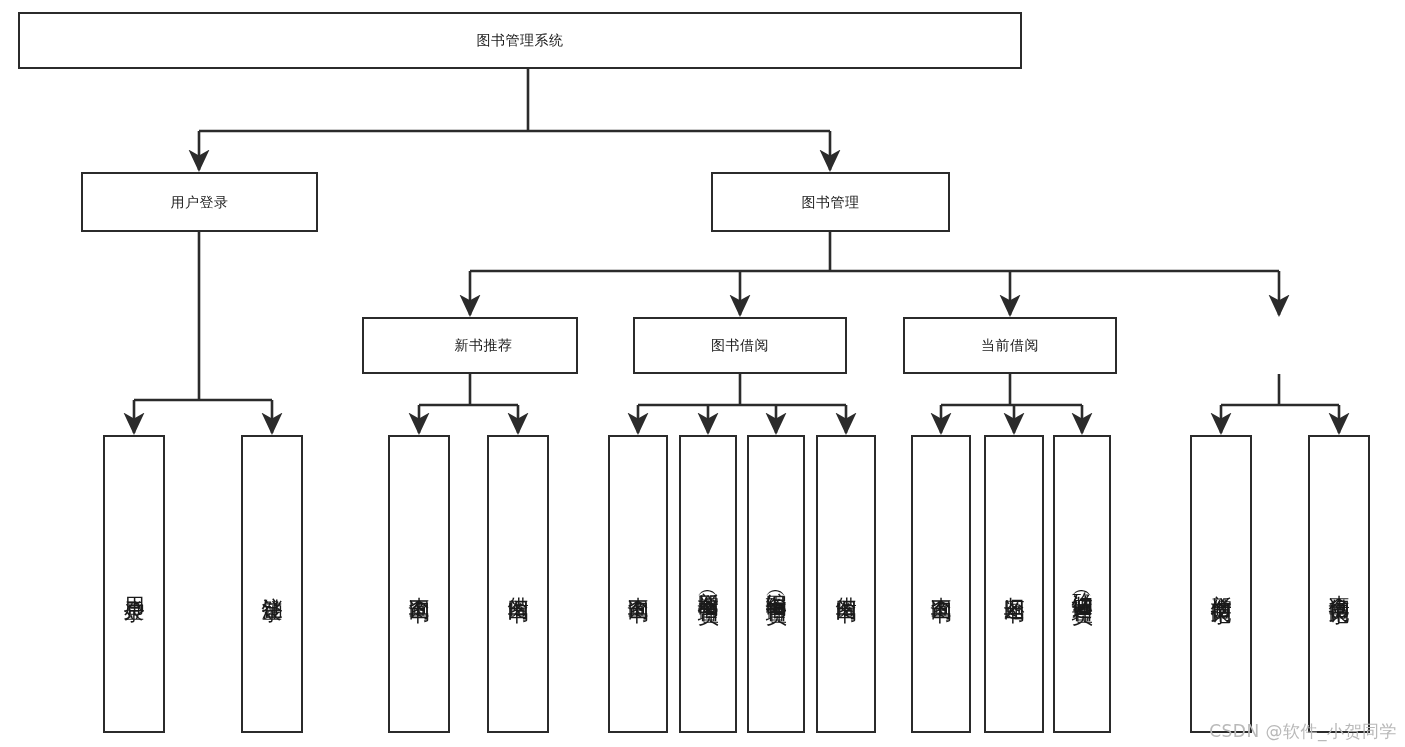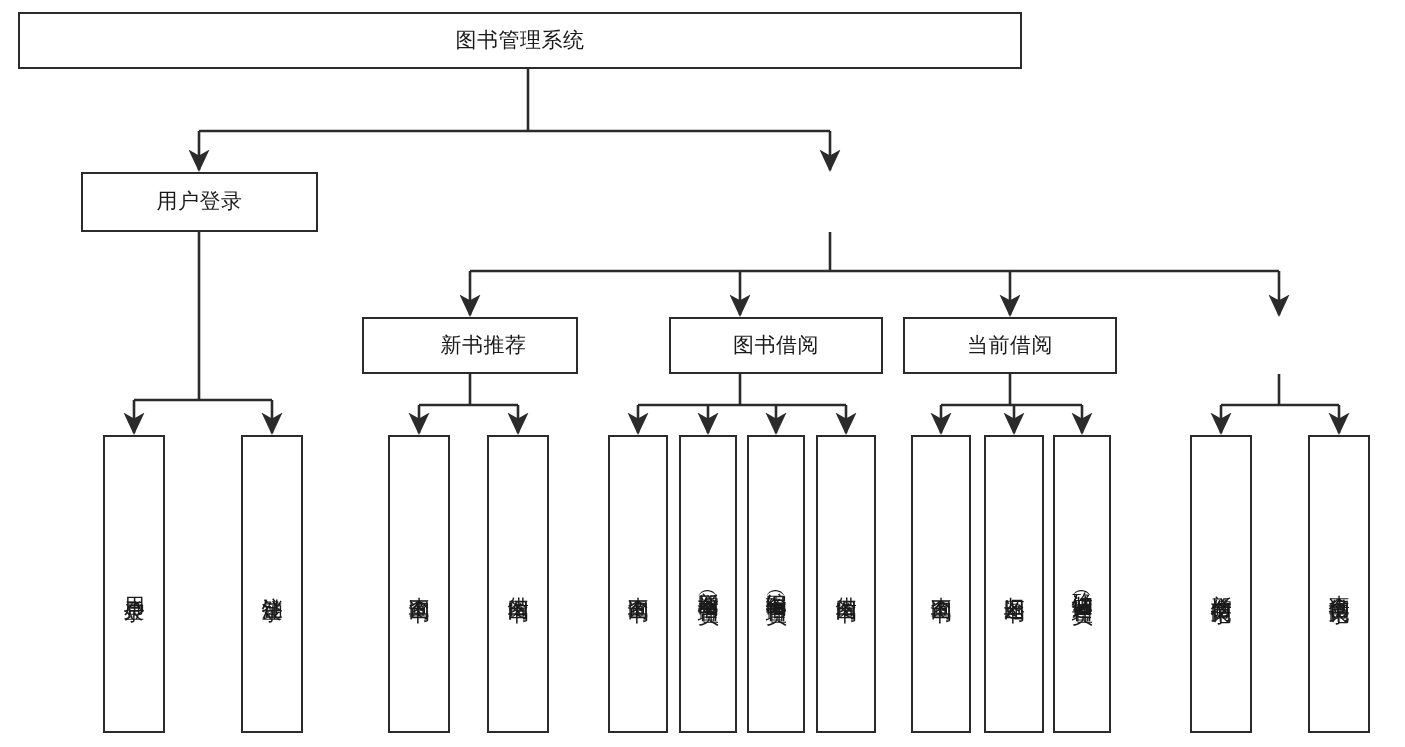--- a/index.html
+++ b/index.html
@@ -30,21 +30,21 @@
     position: absolute;
     box-sizing: border-box;
     background: #ffffff;
     border: 2.5px solid #2b2b2b;
     display: flex;
     align-items: center;
     justify-content: center;
     color: #1a1a1a;
   }
   .node.horiz {
-    font-size: 21px;
+    font-size: 14px;
     letter-spacing: 0.5px;
     line-height: 1.2;
   }
   .node.vert {
     writing-mode: vertical-rl;
     text-orientation: upright;
     font-size: 21px;
     letter-spacing: 2px;
     line-height: 1.25;
     padding: 4px 0;
@@ -122,26 +122,29 @@
   </svg>
 
   <div class="node horiz" id="n-root" style="left: 18px; top: 12px; width: 1004px; height: 57px;">
     <span>图书管理系统</span>
   </div>
 
   <div class="node horiz" id="n-user_login" style="left: 81px; top: 172px; width: 237px; height: 60px;">
     <span>用户登录</span>
   </div>
 
+  <div class="node horiz" id="n-book_manage" style="left: 711px; top: 172px; width: 239px; height: 60px;">
+    <span>图书管理</span>
+  </div>
 
   <div class="node horiz" id="n-new_book_rec" style="left: 362px; top: 317px; width: 216px; height: 57px; padding-left: 27px;">
     <span>新书推荐</span>
   </div>
 
-  <div class="node horiz" id="n-book_borrow" style="left: 633px; top: 317px; width: 214px; height: 57px; margin-left: 36px;">
+  <div class="node horiz" id="n-book_borrow" style="left: 633px; top: 317px; width: 214px; height: 57px;">
     <span>图书借阅</span>
   </div>
 
   <div class="node horiz" id="n-current_borrow" style="left: 903px; top: 317px; width: 214px; height: 57px;">
     <span>当前借阅</span>
   </div>
 
 
   <div class="node vert" id="n-leaf_user_login" style="left: 103px; top: 435px; width: 62px; height: 298px;">
     <span class="cap">用户登录</span>
@@ -188,14 +191,15 @@
   </div>
 
   <div class="node vert" id="n-leaf_add_record" style="left: 1190px; top: 435px; width: 62px; height: 298px;">
     <span class="cap">新增借阅记录</span>
   </div>
 
   <div class="node vert" id="n-leaf_query_record" style="left: 1308px; top: 435px; width: 62px; height: 298px;">
     <span class="cap">查询借阅记录</span>
   </div>
 
+  <div id="watermark">CSDN @软件_小贺同学</div>
 
 </div>
 
 </body></html>

